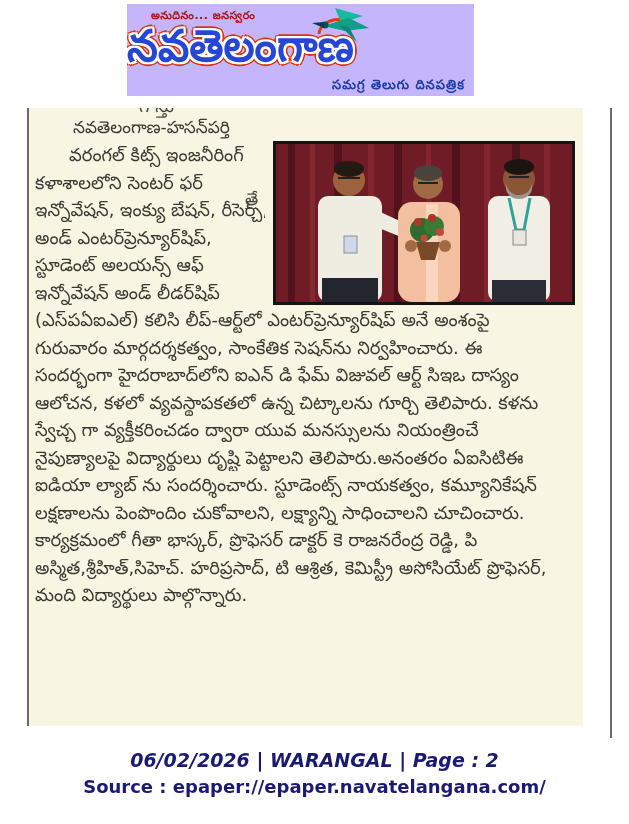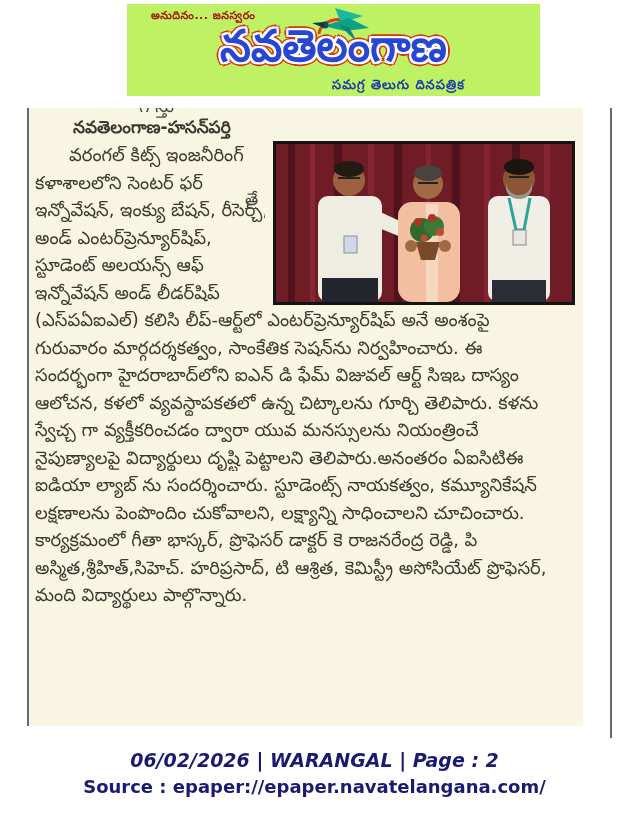--- a/index.html
+++ b/index.html
@@ -3,29 +3,29 @@
 <meta charset="utf-8">
 <style>
   html,body{margin:0;padding:0;}
   body{
     width:629px;height:824px;position:relative;background:#ffffff;
     font-family:"DejaVu Sans","Liberation Sans",sans-serif;
     overflow:hidden;
   }
   
   .masthead{
-    position:absolute;left:127px;top:4px;width:413px;height:92px;
-    background:#bef264;overflow:hidden;
+    position:absolute;left:127px;top:4px;width:347px;height:92px;
+    background:#c4b5fd;overflow:hidden;
   }
   .masthead-tagline-top{
     position:absolute;left:24px;top:5px;
     font-size:11px;font-weight:bold;color:#a61410;letter-spacing:.5px;
   }
   .masthead-title{
-    position:absolute;left:0;right:0;top:16px;text-align:center;
+    position:absolute;left:0;right:0;top:16px;
     font-size:44px;font-weight:bold;color:#2746d4;line-height:52px;
     text-shadow:
       0 -2px 0 #fff,0 2px 0 #fff,-2px 0 0 #fff,2px 0 0 #fff,
       -2px -2px 0 #fff,2px -2px 0 #fff,-2px 2px 0 #fff,2px 2px 0 #fff,
       -3px -3px 0 #d43614,3px -3px 0 #d43614,-3px 3px 0 #d43614,3px 3px 0 #d43614,
       0 -4px 0 #d43614,0 4px 0 #d43614,-4px 0 0 #d43614,4px 0 0 #d43614;
   }
   .masthead-bird{position:absolute;left:178px;top:1px;width:76px;height:42px;}
   .masthead-tagline-bottom{
     position:absolute;left:158px;top:73px;
@@ -46,21 +46,21 @@
   .fragment-top span{display:block;margin-top:-13px;}
   .fragment-mid{
     position:absolute;left:216px;top:82px;font-size:17px;color:#4a493f;
     border-bottom:1px solid #4a493f;line-height:18px;
   }
   .headline{
     margin:18px 6px 0 6px;text-align:center;
     font-size:28px;font-weight:bold;color:#22211d;line-height:34px;white-space:nowrap;
   }
   .byline{
-    margin:9px 0 0 44px;font-size:17px;color:#3a392f;line-height:21px;font-weight:bold;
+    margin:9px 0 0 44px;font-size:17px;color:#3a392f;line-height:21px;
   }
   .body-text{
     margin:3px 8px 0 6px;font-size:18px;line-height:27.5px;color:#3b3a30;
   }
   .photo-frame{
     float:right;width:296px;height:158px;margin:0 0 1px 8px;
     border:3px solid #141414;background:#6f1c27;
   }
   .photo-frame svg{display:block;}
   .line{overflow:hidden;white-space:nowrap;height:27.5px;}

